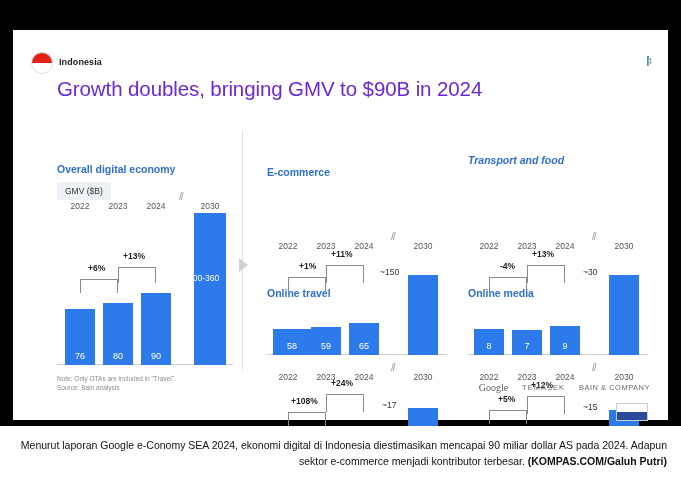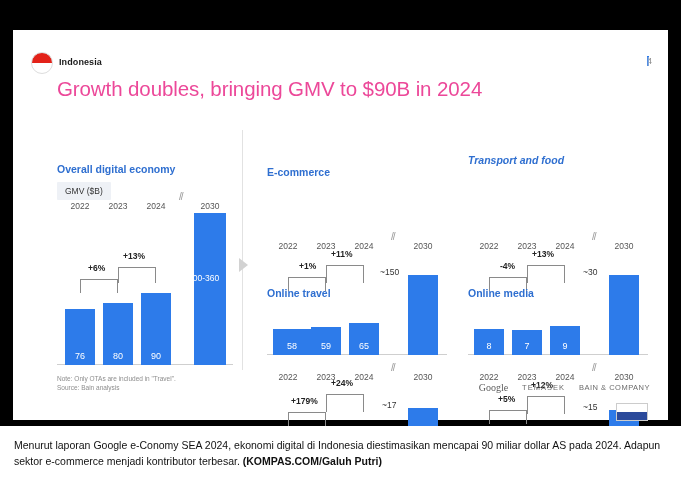--- a/index.html
+++ b/index.html
@@ -54,21 +54,21 @@
     top: 26px;
     font-size: 9px;
     color: #8a8a8a;
   }
   .page-num .bar { margin-right: 5px; color: #c9c9c9; }
   .title {
     position: absolute;
     left: 44px;
     top: 47px;
     font-size: 20.5px;
-    color: #ec4899;
+    color: #6d28d9;
     font-weight: 400;
     letter-spacing: -0.1px;
   }
   .divider-v {
     position: absolute;
     left: 229px;
     top: 100px;
     width: 1px;
     height: 240px;
     background: #e2e2e2;
@@ -205,20 +205,21 @@
     left: 0;
     right: 0;
     bottom: 0;
     height: 75px;
     background: #ffffff;
     padding: 12px 14px;
     box-sizing: border-box;
     font-size: 10.5px;
     color: #111;
     line-height: 1.5;
+    text-align: right;
   }
   .caption b { font-weight: bold; }
 </style>
 </head>
 <body>
 
 <div class="slide">
 
   <div class="slide-header"></div>
   <div class="flag"></div>
@@ -331,21 +332,21 @@
     <div class="bar" style="left:44px; width:30px; height:28px;">
       <div class="bar-label">7</div>
     </div>
     <div class="bar" style="left:82px; width:30px; height:34px;">
       <div class="bar-label">9</div>
     </div>
     <div class="bar" style="left:141px; width:30px; height:78px;"></div>
     <div class="outside-label" style="left:115px; top:34px;">~17</div>
 
     <div class="connector" style="left:21px; top:46px; width:38px; height:16px;"></div>
-    <div class="growth" style="left:24px; top:30px;">+179%</div>
+    <div class="growth" style="left:24px; top:30px;">+108%</div>
     <div class="connector" style="left:59px; top:28px; width:38px; height:18px;"></div>
     <div class="growth" style="left:64px; top:12px;text-align:right;">+24%</div>
 
     <div class="brk" style="left:124px; top:-4px;">//</div>
 
     <div class="tick" style="left:6px; top:6px; width:30px;">2022</div>
     <div class="tick" style="left:44px; top:6px; width:30px;">2023</div>
     <div class="tick" style="left:82px; top:6px; width:30px;">2024</div>
     <div class="tick" style="left:141px; top:6px; width:30px;">2030</div>
   </div>

